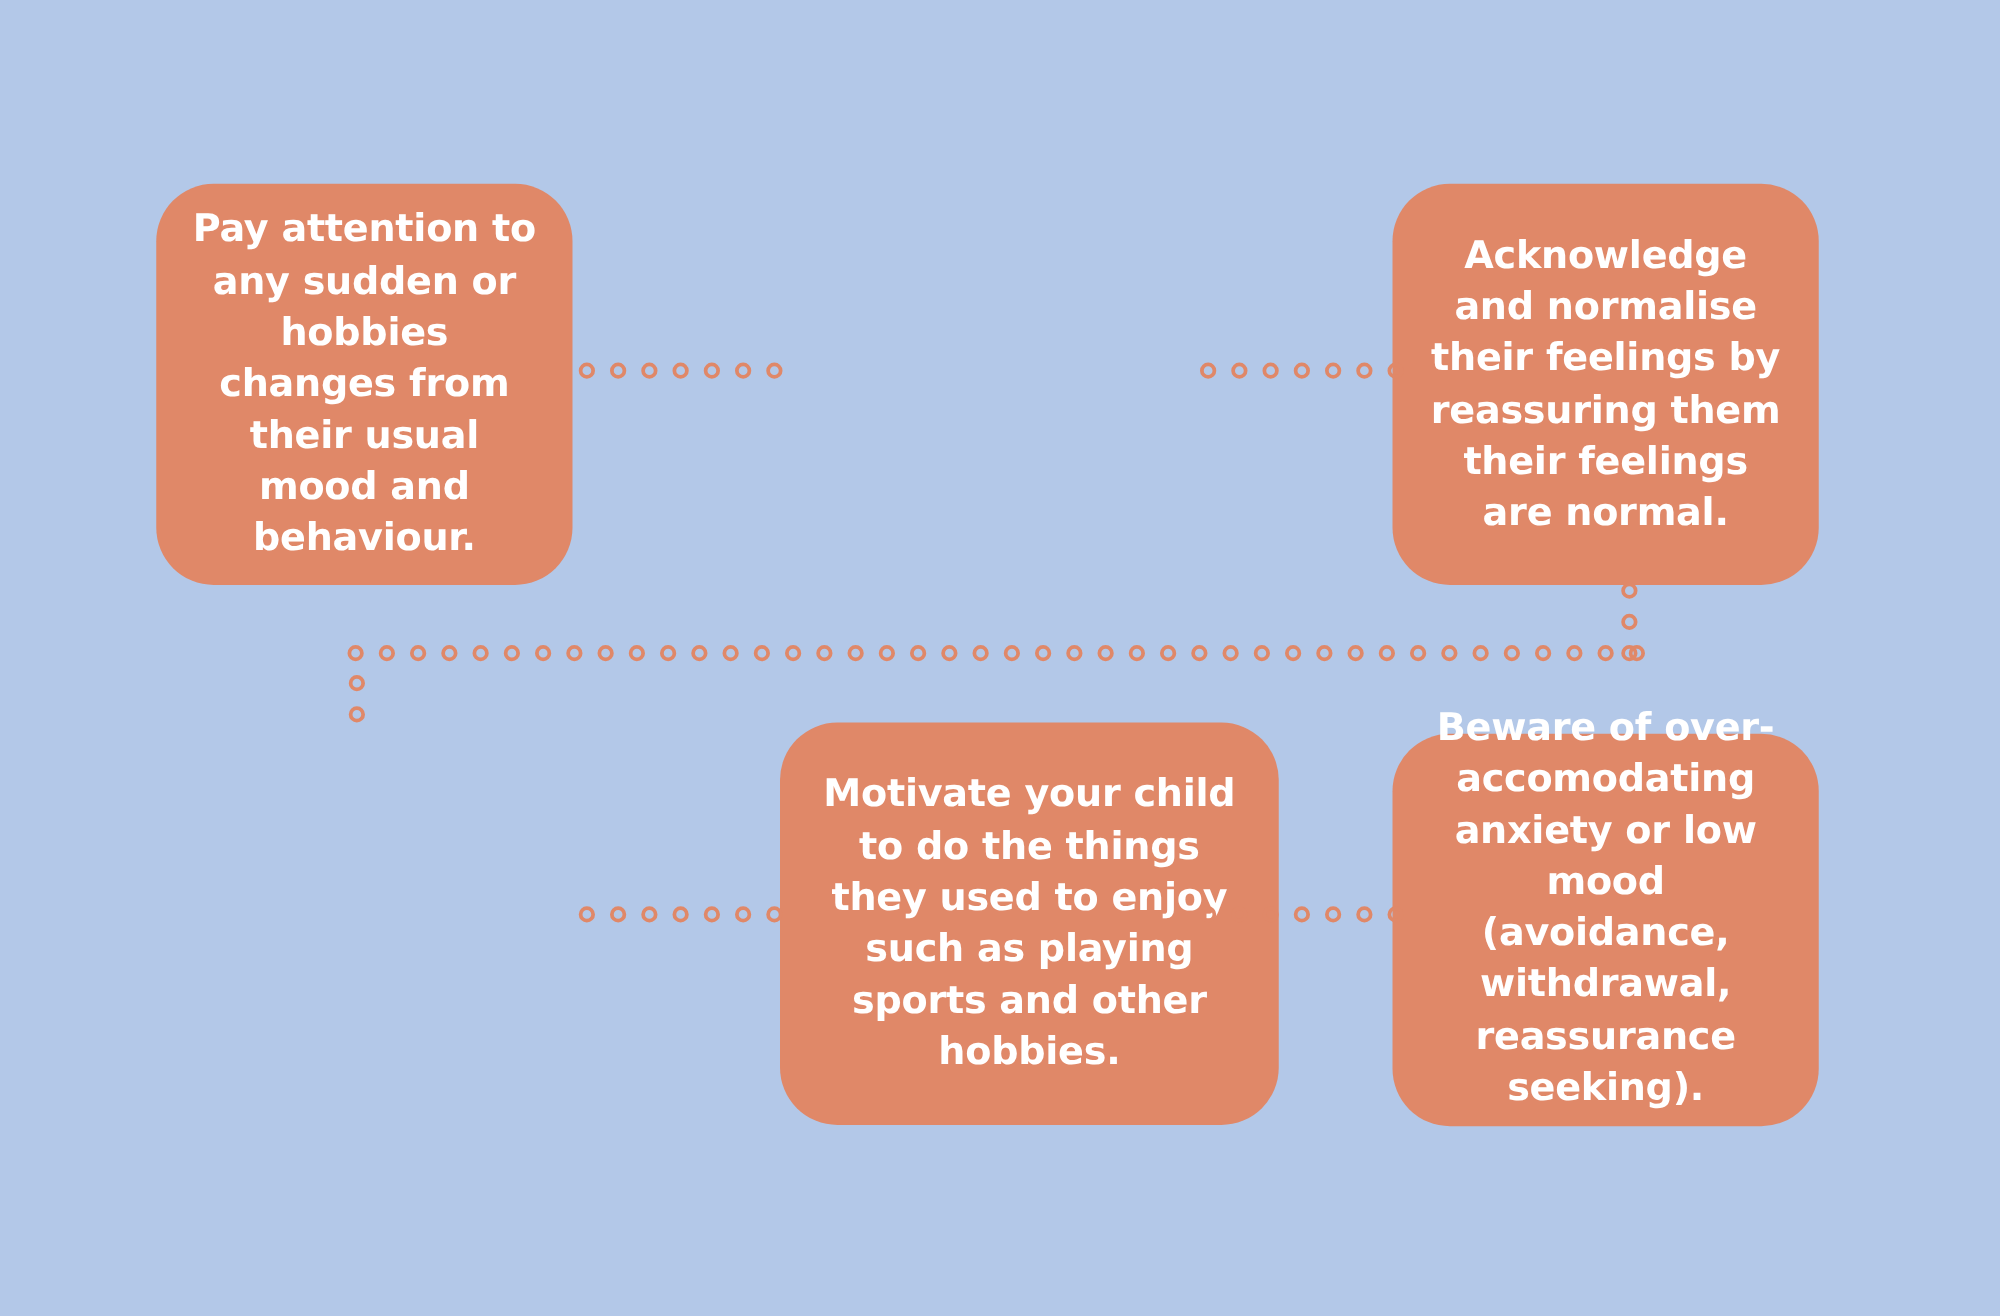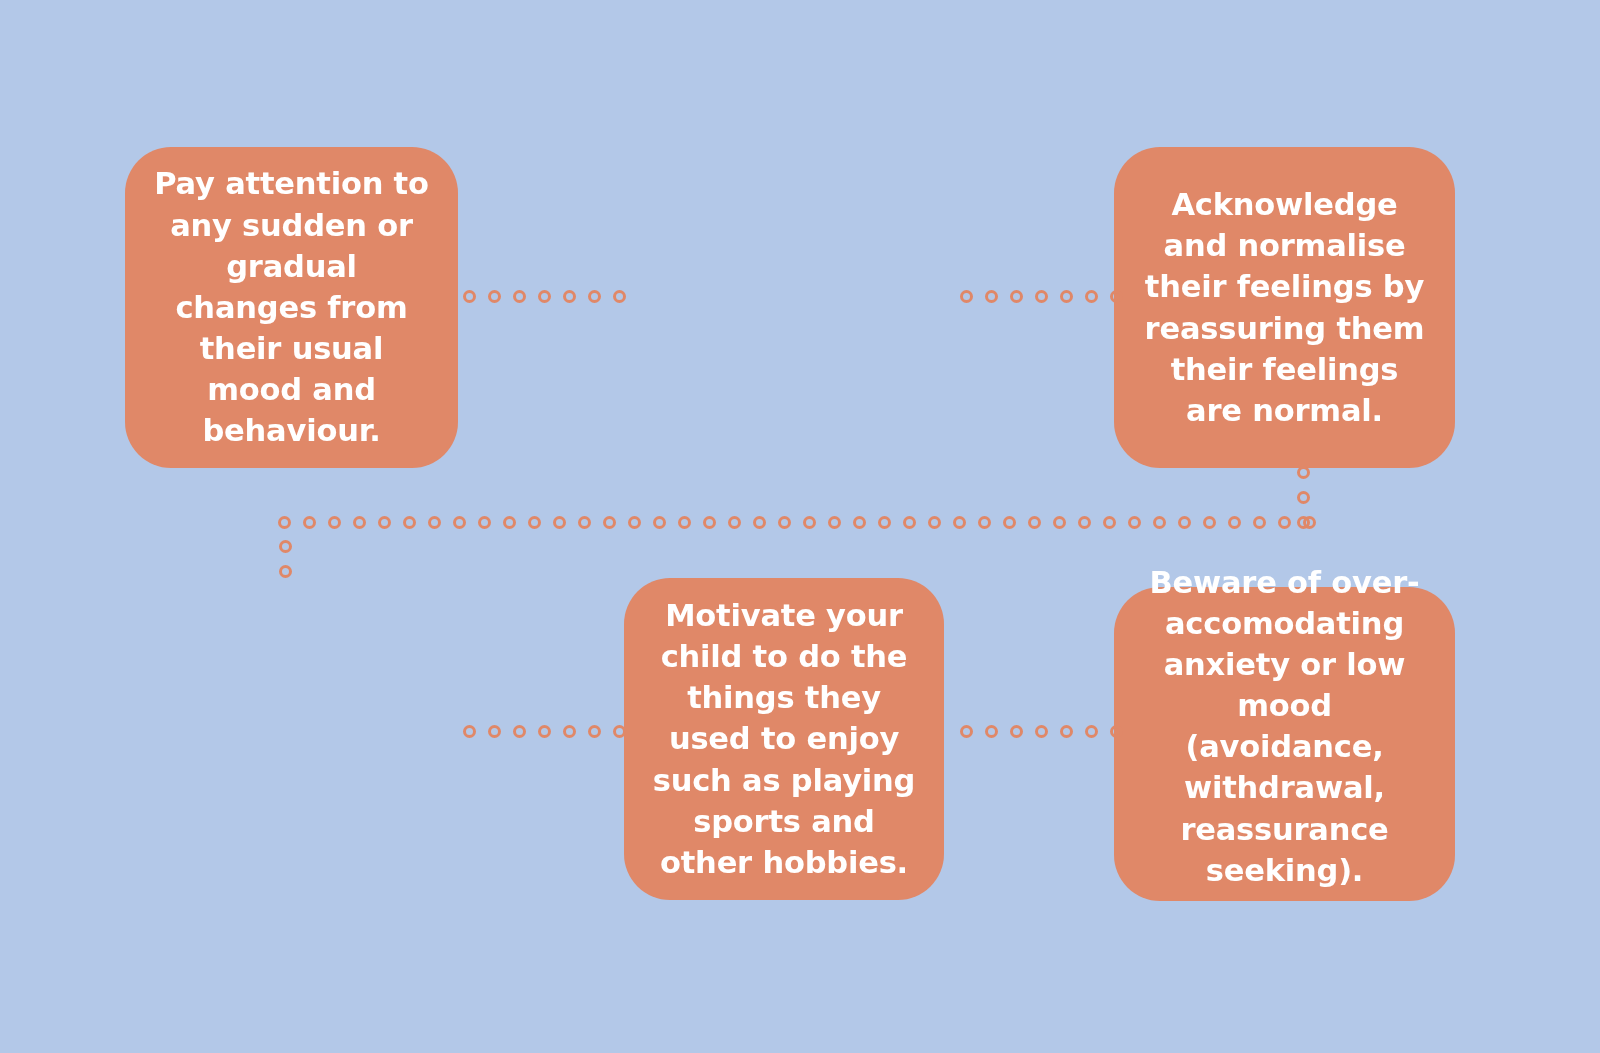--- a/index.html
+++ b/index.html
@@ -36,21 +36,21 @@
     text-align: center;
     letter-spacing: -0.2px;
     white-space: pre-line;
   }
   
   #card-1 { left: 125px; top: 147px; width: 333px; height: 321px; }
   #card-2 { left: 624px; top: 147px; width: 332px; height: 321px; }
   #card-3 { left: 1114px; top: 147px; width: 341px; height: 321px; }
   
   #card-4 { left: 119px; top: 587px; width: 339px; height: 314px; }
-  #card-5 { left: 624px; top: 578px; width: 320px; height: 322px; }
+  #card-5 { left: 624px; top: 578px; width: 399px; height: 322px; }
   #card-6 { left: 1114px; top: 587px; width: 341px; height: 314px; align-items: flex-end; }
 
   .connector {
     position: absolute;
     display: flex;
     align-items: center;
     justify-content: flex-start;
   }
   .connector.vertical {
     flex-direction: column;
@@ -74,21 +74,21 @@
   #conn-3-down { left: 1296px; top: 466px; width: 14px; height: 60px; }
   #conn-main { left: 278px; top: 515px; width: 1040px; height: 14px; }
   #conn-down-left { left: 278px; top: 540px; width: 14px; height: 50px; }
 </style>
 </head>
 <body>
 
 <div id="stage">
 
   <div class="card" id="card-1">
-    <div class="card-text">Pay attention to any sudden or gradual changes from their usual mood and behaviour.</div>
+    <div class="card-text">Pay attention to any sudden or hobbies changes from their usual mood and behaviour.</div>
   </div>
 
 
   <div class="card" id="card-3">
     <div class="card-text">Acknowledge and normalise their feelings by reassuring them their feelings are normal.</div>
   </div>
 
 
   <div class="card" id="card-5">
     <div class="card-text">Motivate your child to do the things they used to enjoy such as playing sports and other hobbies.</div>

